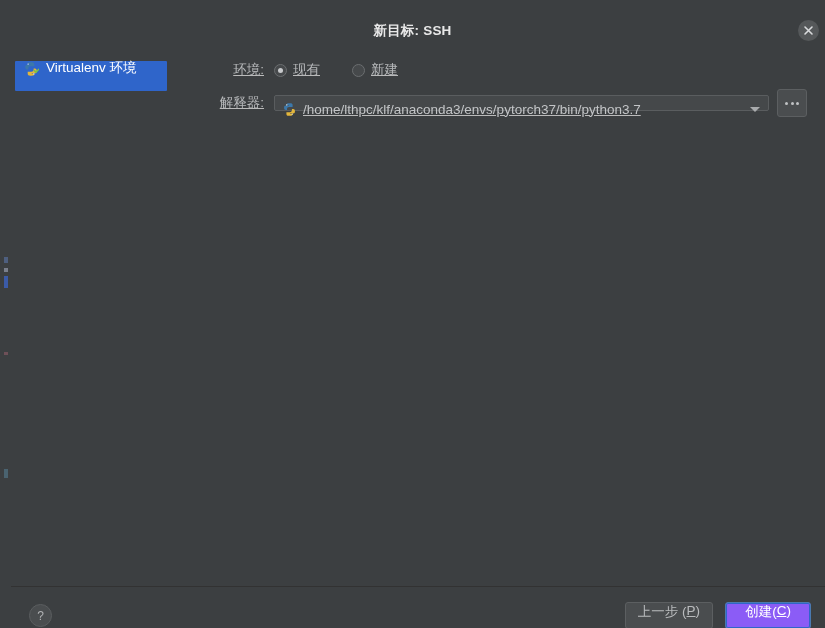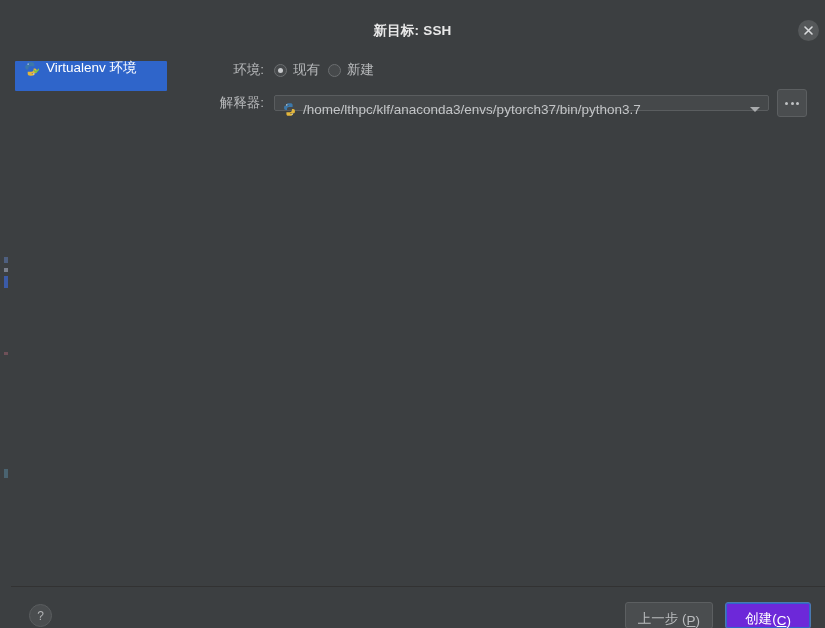--- a/index.html
+++ b/index.html
@@ -124,33 +124,34 @@
   
   #form {
     flex: 1;
     padding-left: 6px;
     padding-right: 18px;
   }
   .form-row {
     display: flex;
     align-items: center;
     margin-bottom: 10px;
+    text-decoration: underline;
   }
   .form-row .row-label {
     width: 91px;
     min-width: 91px;
     text-align: right;
     padding-right: 10px;
     font-size: 13.5px;
     color: #b6b8ba;
     white-space: nowrap;
   }
 
   
-  .radio-group { display: flex; gap: 8px; }
+  .radio-group { display: flex; gap: 32px; }
   .radio-opt {
     display: flex;
     align-items: center;
     gap: 6px;
     cursor: pointer;
     font-size: 13.5px;
     color: #b6b8ba;
   }
   .radio-mark {
     width: 13px; height: 13px;
@@ -292,27 +293,27 @@
     margin-left: 12px;
     padding: 0 12px;
     box-sizing: border-box;
     background: #4a4d4f;
     border: 1px solid #5c5f61;
     border-radius: 3px;
     color: #b9bbbd;
     font-size: 13.5px;
     font-family: inherit;
     display: flex;
-    align-items: flex-end;
+    align-items: flex-start;
     justify-content: center;
     cursor: pointer;
     white-space: nowrap;
   }
   .dlg-btn.primary {
-    background: #6d28d9;
+    background: #8b5cf6;
     border: 1px solid #4a7ab0;
     color: #ffffff;
     box-shadow: 0 0 0 1px #2f65ca inset;
   }
   .mn { text-decoration: underline; }
 </style>
 </head>
 <body>
 
 <div id="backdrop">

